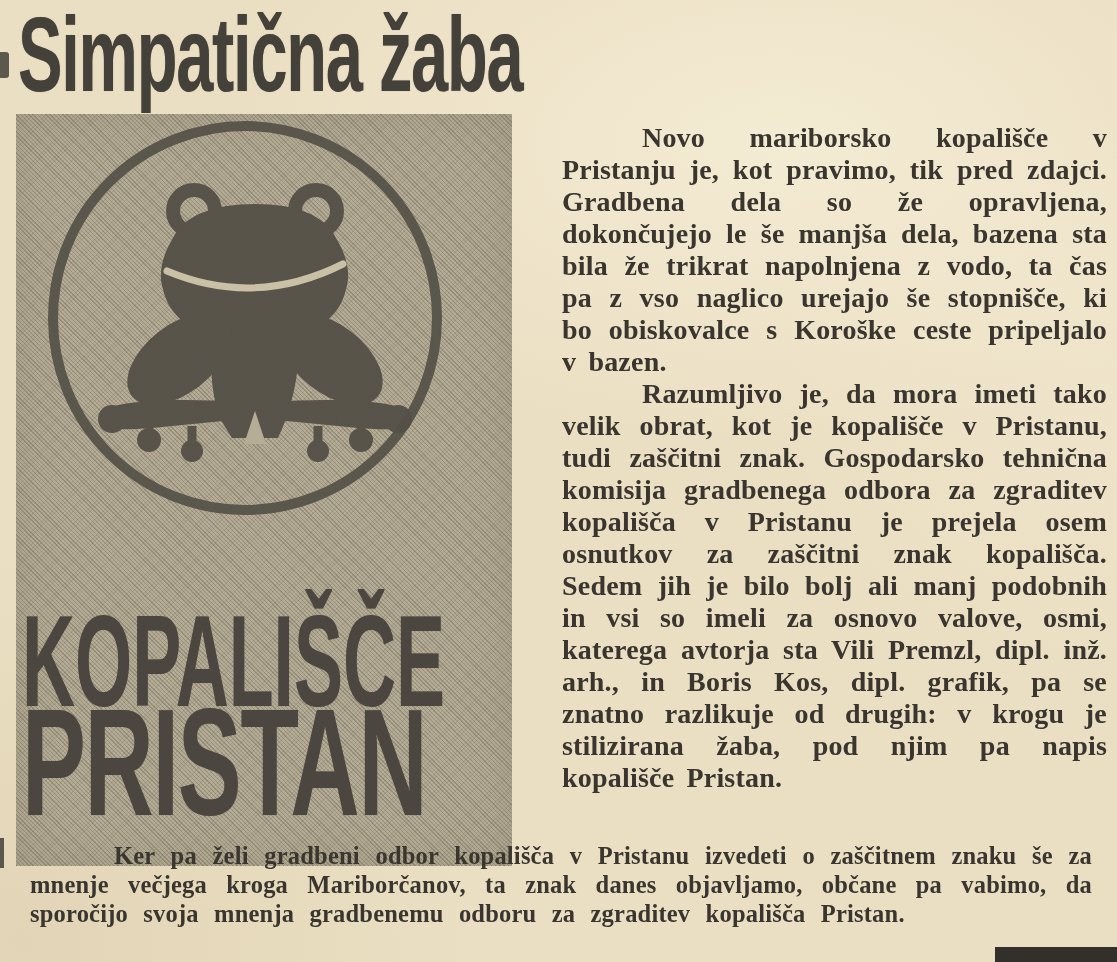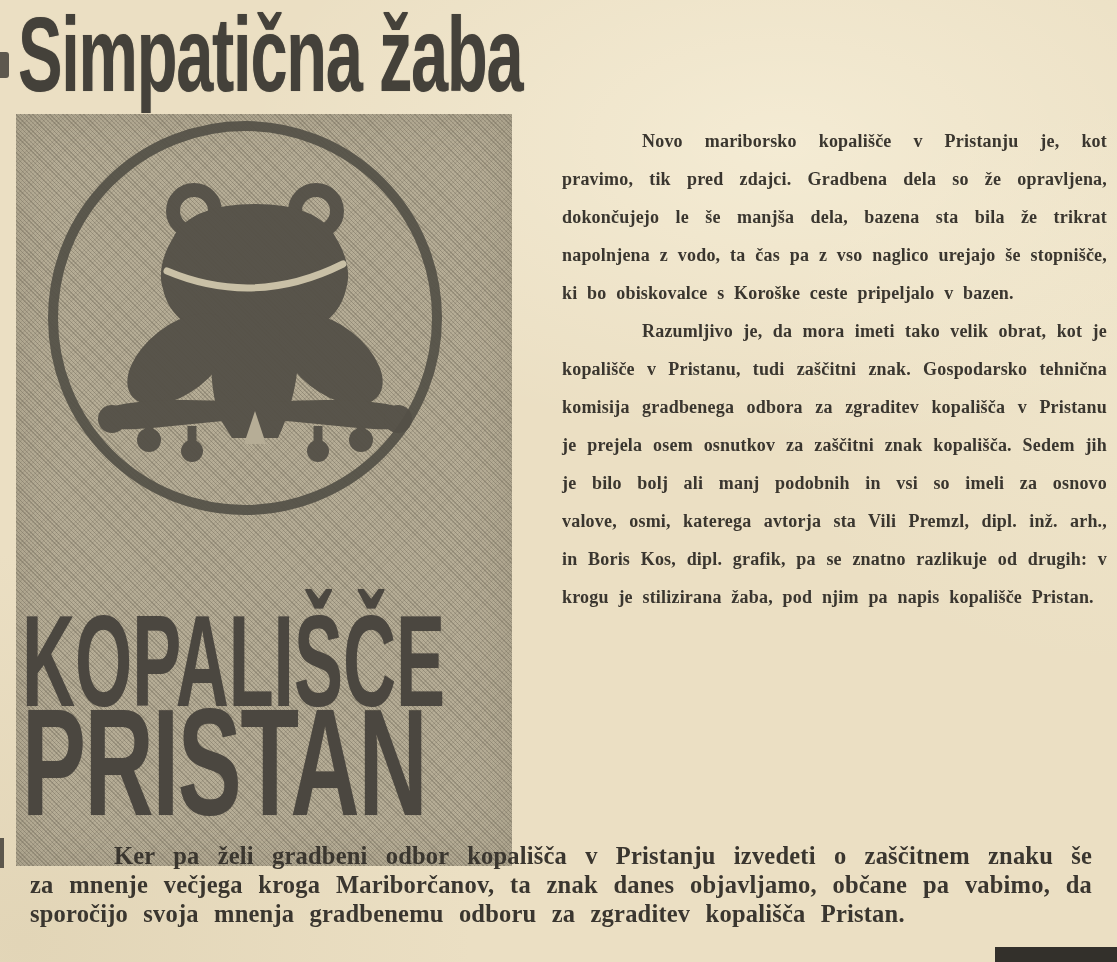--- a/index.html
+++ b/index.html
@@ -64,22 +64,22 @@
   }
   .logo-line.l1{top:482px; font-size:130px; transform:scaleX(0.565); letter-spacing:0px;}
   .logo-line.l2{top:572px; font-size:152px; transform:scaleX(0.63); letter-spacing:-2px;}
   .article-col{
     position:absolute; left:562px; top:122px; width:545px;
     color:var(--ink);
   }
   .article-col p, .bottom-par p{
     font-family:"Liberation Serif", serif;
     font-weight:700;
-    font-size:18px;
-    line-height:38px;
+    font-size:28px;
+    line-height:32px;
     text-align:justify;
     text-indent:80px;
     word-spacing:5px;
     letter-spacing:0.2px;
     color:var(--ink);
   }
   .bottom-par{
     position:absolute; left:30px; top:841px; width:1062px;
   }
   .bottom-par p{
@@ -146,16 +146,16 @@
   <div class="logo-line l1">KOPALIŠČE</div>
   <div class="logo-line l2">PRISTAN</div>
 </div>
 
 <div class="article-col">
   <p>Novo mariborsko kopališče v Pristanju je, kot pravimo, tik pred zdajci. Gradbena dela so že opravljena, dokončujejo le še manjša dela, bazena sta bila že trikrat napolnjena z vodo, ta čas pa z vso naglico urejajo še stopnišče, ki bo obiskovalce s Koroške ceste pripeljalo v bazen.</p>
   <p>Razumljivo je, da mora imeti tako velik obrat, kot je kopališče v Pristanu, tudi zaščitni znak. Gospodarsko tehnična komisija gradbenega odbora za zgraditev kopališča v Pristanu je prejela osem osnutkov za zaščitni znak kopališča. Sedem jih je bilo bolj ali manj podobnih in vsi so imeli za osnovo valove, osmi, katerega avtorja sta Vili Premzl, dipl. inž. arh., in Boris Kos, dipl. grafik, pa se znatno razlikuje od drugih: v krogu je stilizirana žaba, pod njim pa napis kopališče Pristan.</p>
 </div>
 
 <div class="bottom-par">
-  <p>Ker pa želi gradbeni odbor kopališča v Pristanju izvedeti o zaščitnem znaku še za mnenje večjega kroga Mariborčanov, ta znak danes objavljamo, občane pa vabimo, da sporočijo svoja mnenja gradbenemu odboru za zgraditev kopališča Pristan.</p>
+  <p>Ker pa želi gradbeni odbor kopališča v Pristanu izvedeti o zaščitnem znaku še za mnenje večjega kroga Mariborčanov, ta znak danes objavljamo, občane pa vabimo, da sporočijo svoja mnenja gradbenemu odboru za zgraditev kopališča Pristan.</p>
 </div>
 
 <div class="corner-bar"></div>
 
 </body></html>

